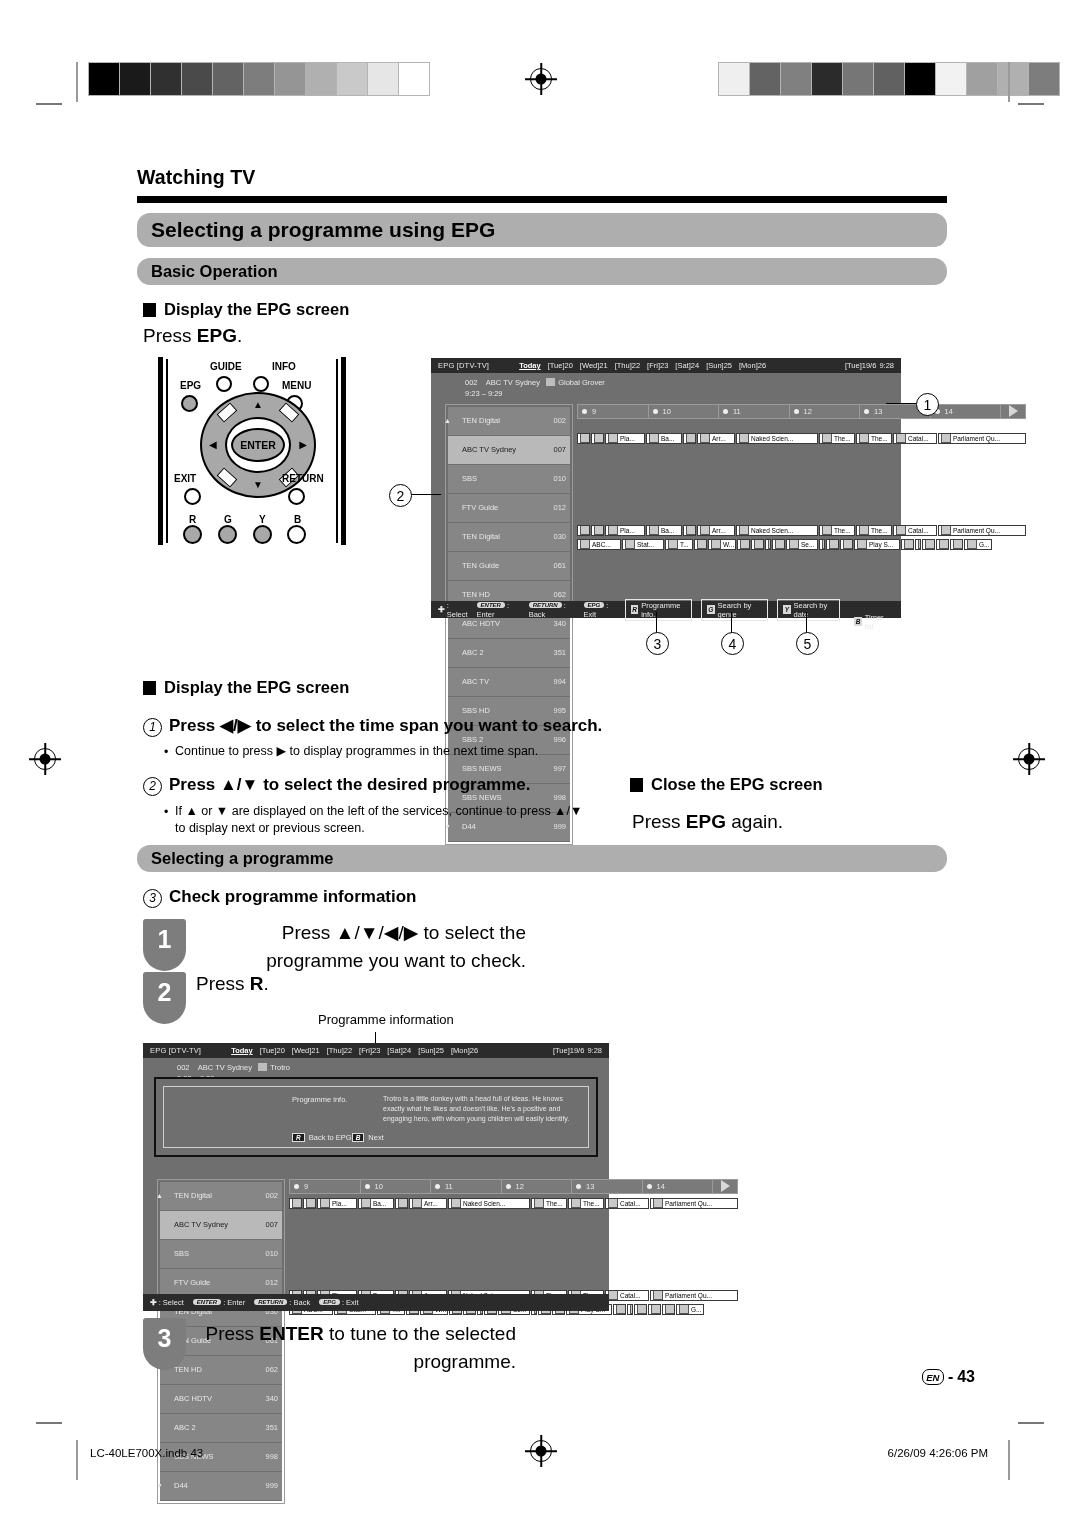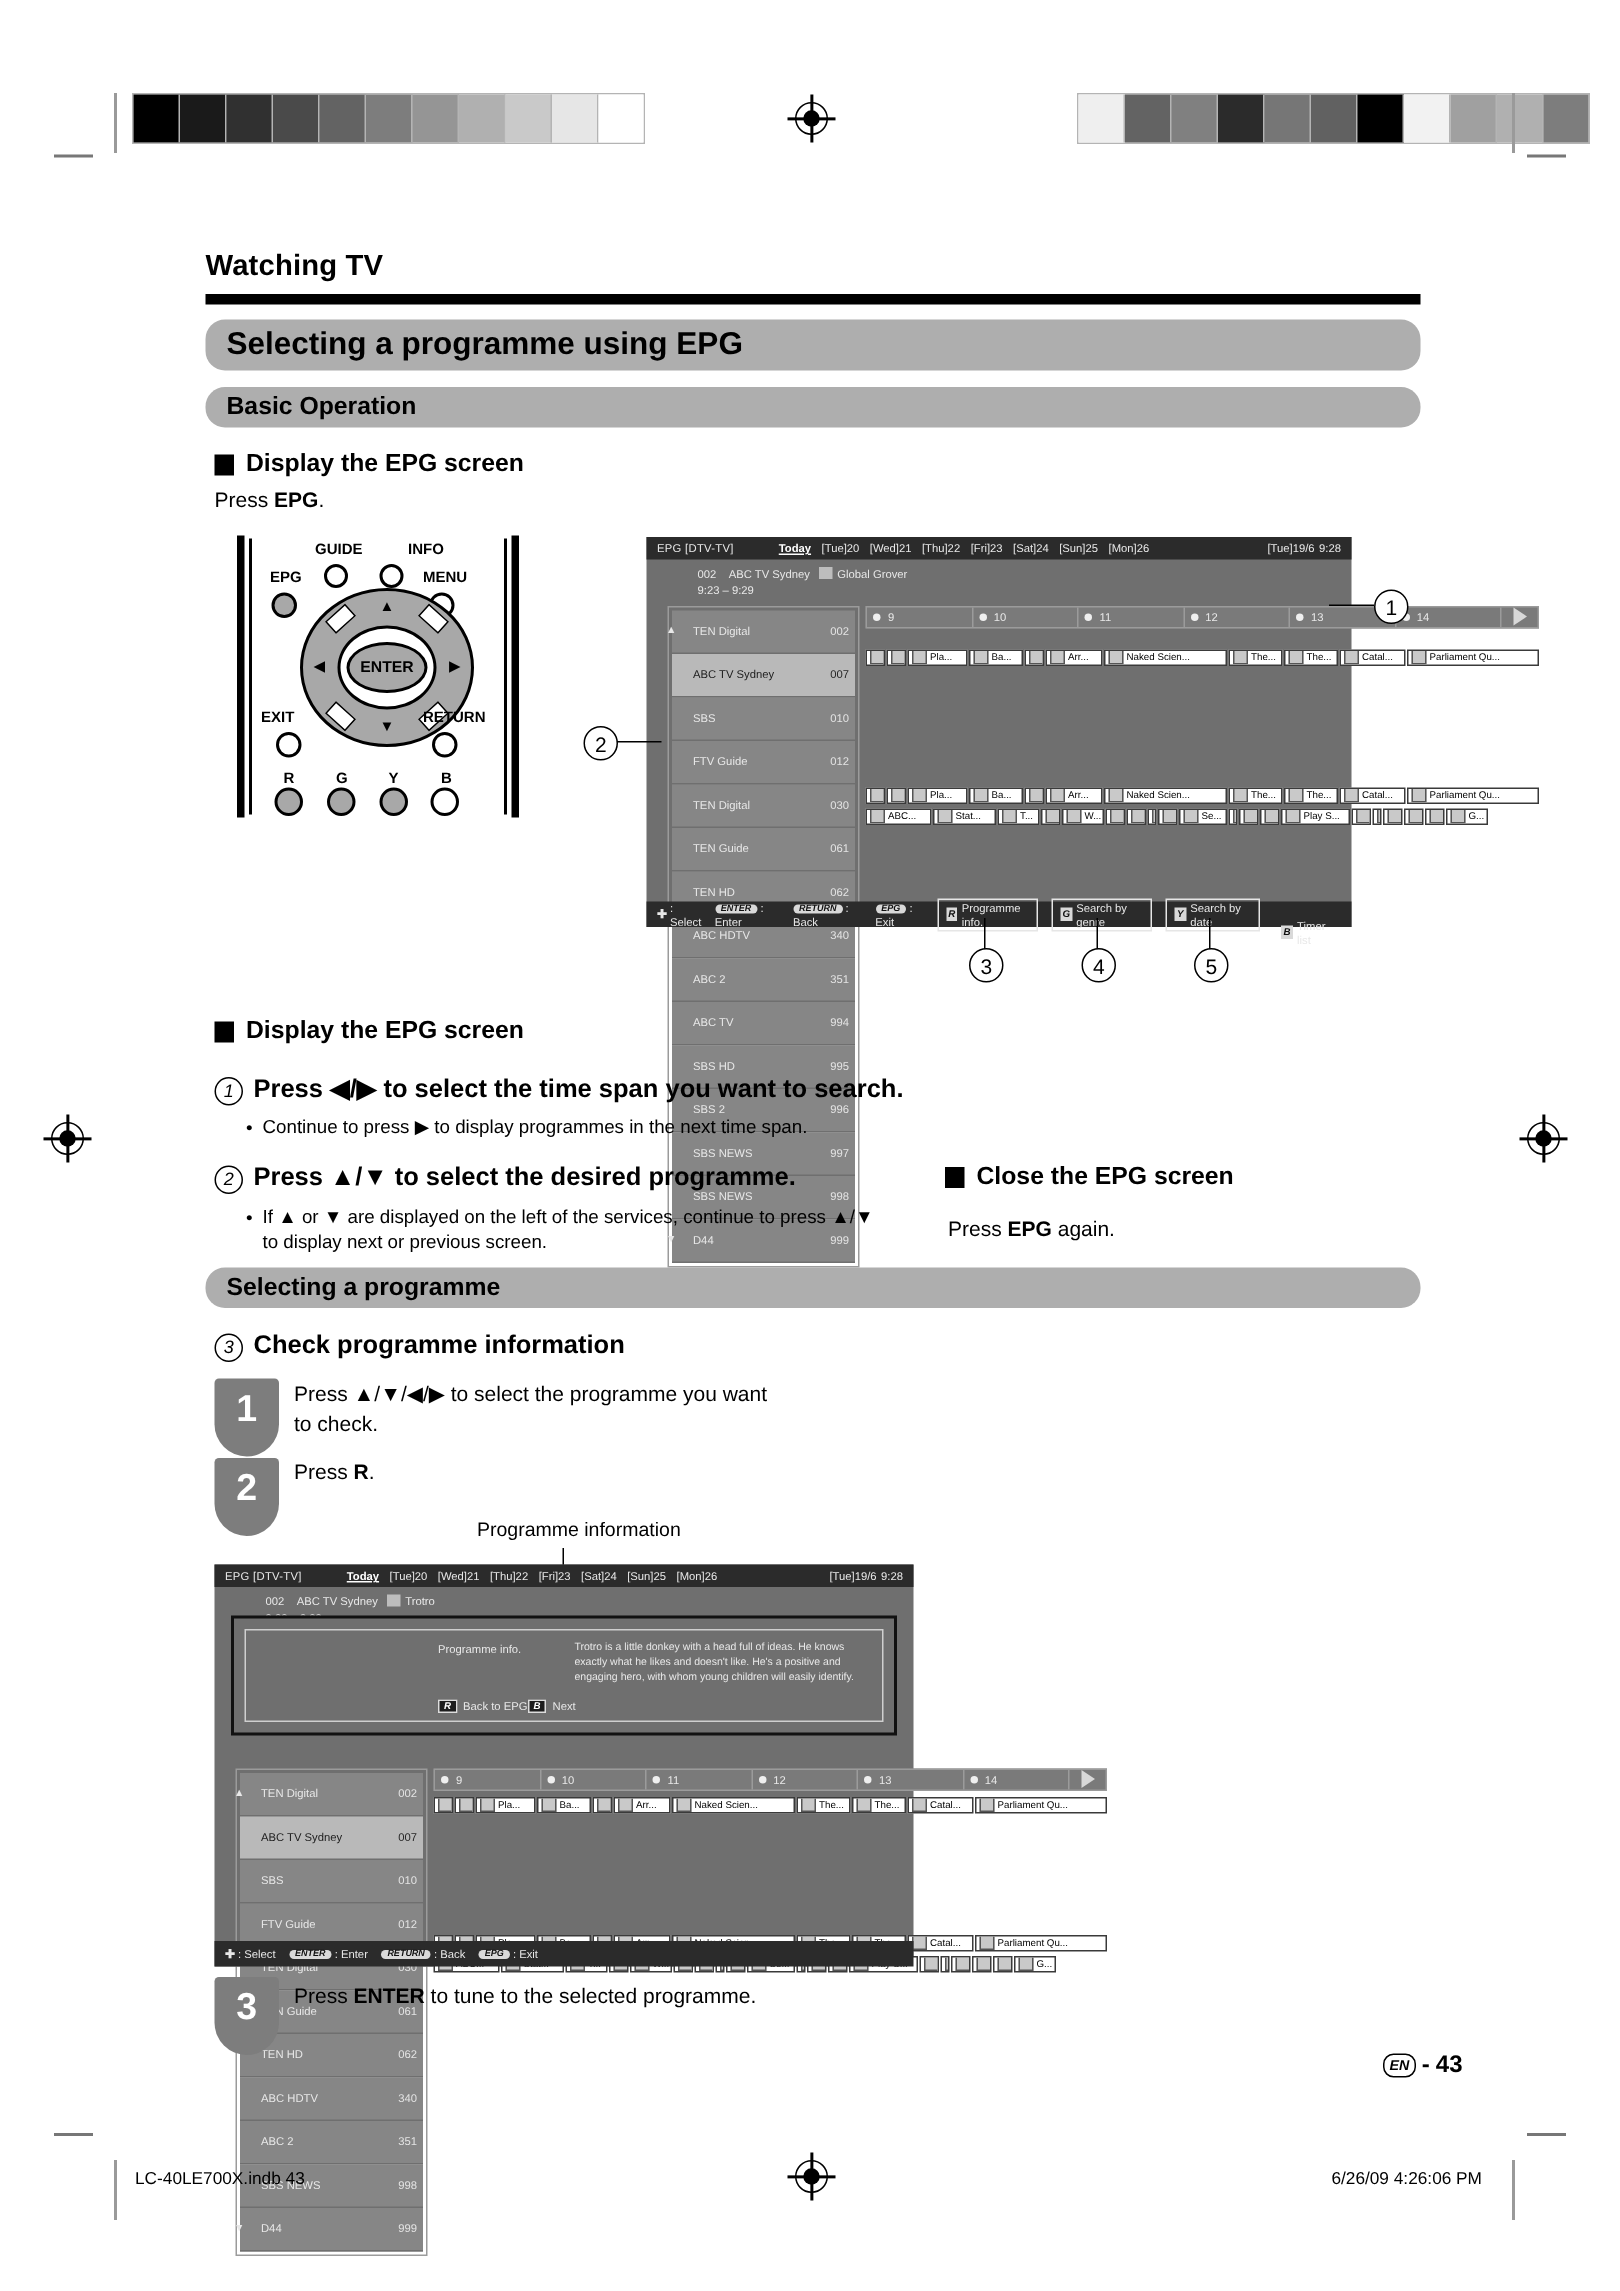--- a/index.html
+++ b/index.html
@@ -17,21 +17,21 @@
   .kicker{position:absolute;left:137px;top:166px;font-size:19.5px;font-weight:bold;letter-spacing:.1px;}
   .rule{position:absolute;left:137px;top:196px;width:810px;height:7px;background:#000;}
   .band{position:absolute;left:137px;width:810px;background:#aeaeae;border-radius:13px;display:flex;align-items:center;}
   .band span{padding-left:14px;font-weight:bold;color:#000;}
   .band.h1{top:213px;height:34px;font-size:21px;}
   .band.h2{top:258px;height:27px;font-size:16.5px;}
   .band.h3{top:845px;height:27px;font-size:16.5px;}
 
   .sqh{position:absolute;font-size:16.5px;font-weight:bold;display:flex;align-items:center;gap:8px;}
   .sqh .sq{width:13px;height:14px;background:#000;display:inline-block;}
-  .para{position:absolute;font-size:14px;}
+  .para{position:absolute;font-size:19px;text-align:right;}
   .b{font-weight:bold;}
 
   .step-n{position:absolute;font-size:17px;font-weight:bold;display:flex;gap:7px;align-items:baseline;}
   .circ{display:inline-flex;align-items:center;justify-content:center;width:17px;height:17px;border:1.4px solid #000;border-radius:50%;font-size:12px;font-weight:normal;line-height:1;}
   .bullet{position:absolute;font-size:12.5px;line-height:1.32;}
   .bullet .dt{position:absolute;left:-11px;top:1px;}
 
   
   .shield{position:absolute;width:43px;height:52px;background:#7d7d7d;border-radius:3px 3px 22px 22px;color:#fff;font-size:25px;font-weight:bold;display:flex;align-items:flex-start;justify-content:center;padding-top:6px;box-sizing:border-box;}
 

